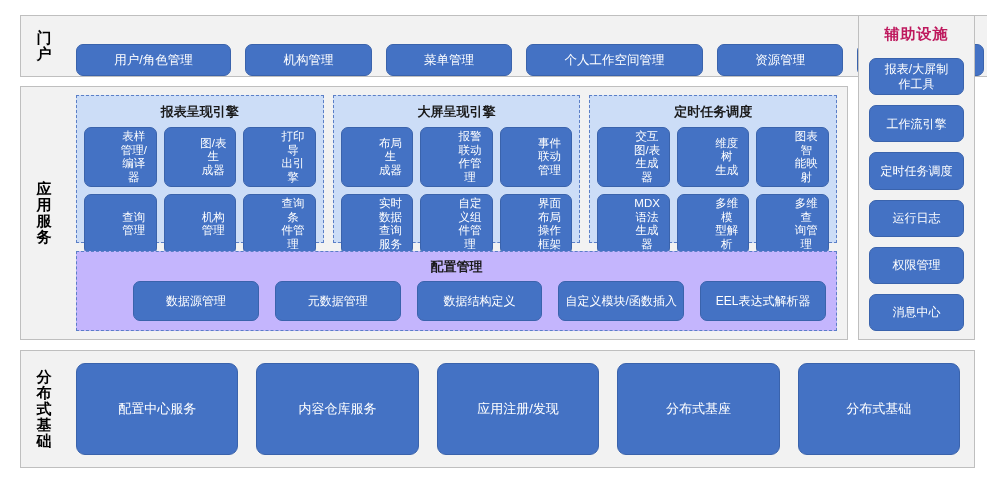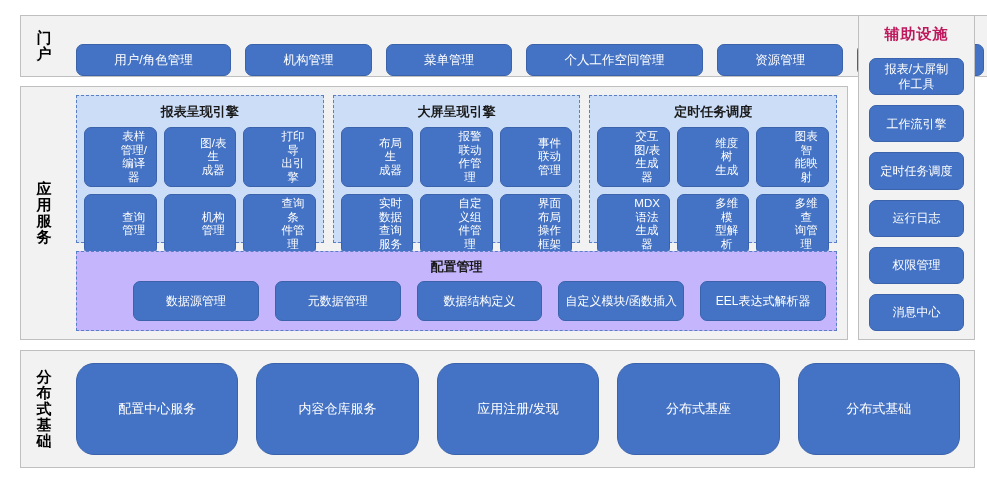--- a/index.html
+++ b/index.html
@@ -215,21 +215,21 @@
     left: 55px;
     right: 14px;
     top: 12px;
     bottom: 12px;
     display: flex;
     gap: 18px;
   }
   #base-row .btn {
     flex: 1 1 0;
     font-size: 13px;
-    border-radius: 18px;
+    border-radius: 9px;
   }
 </style>
 </head>
 <body>
 
 <div id="canvas">
 
   <div class="panel" id="portal-panel">
     <div class="vlabel">
       <span>门户</span>

